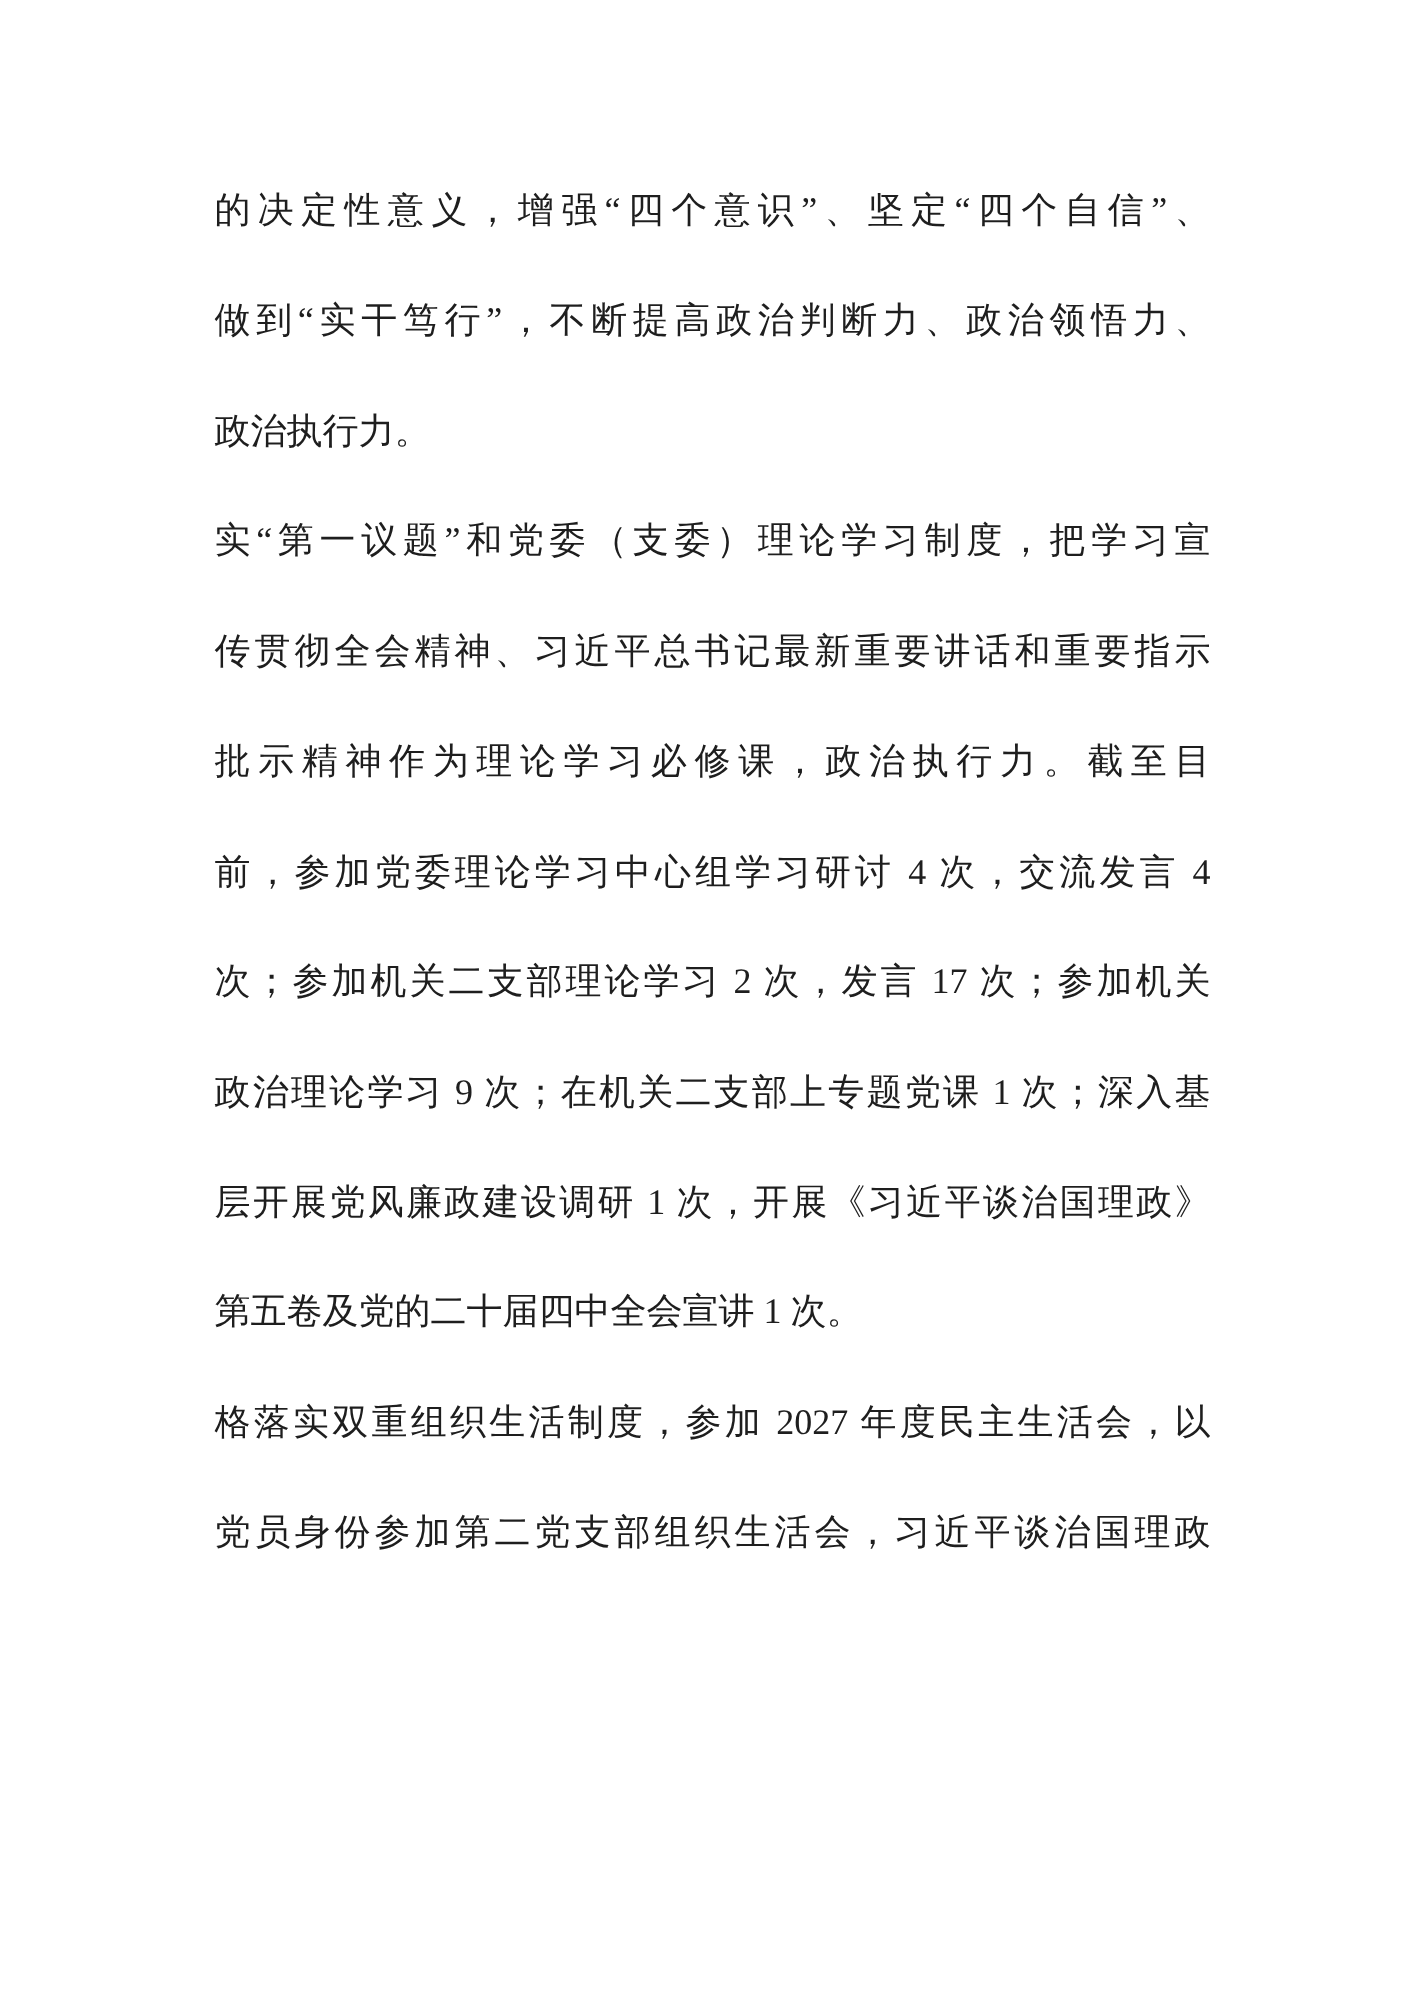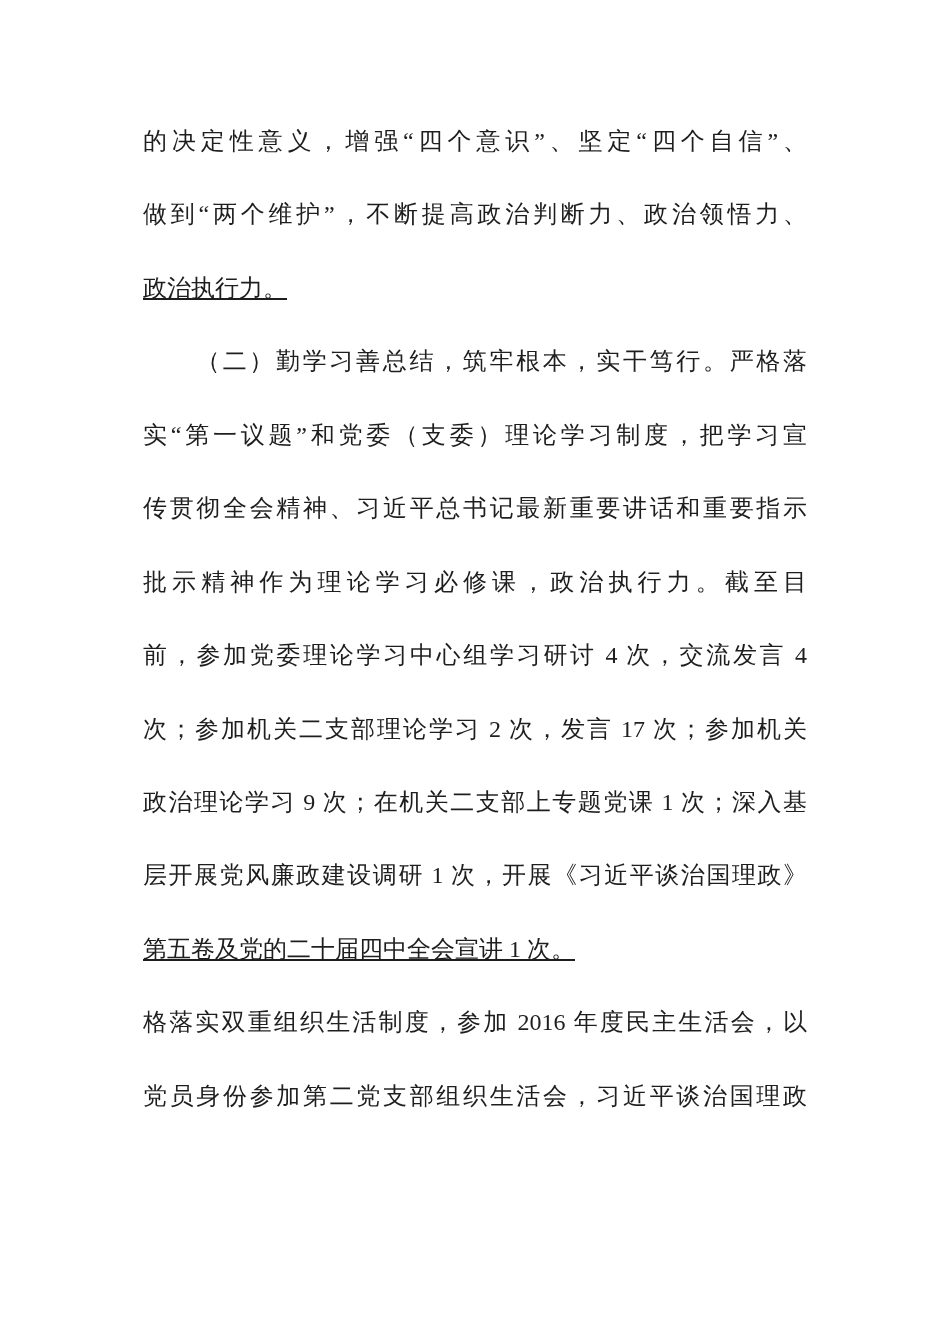--- a/index.html
+++ b/index.html
@@ -31,36 +31,34 @@
     text-justify: inter-character;
     letter-spacing: 0;
     white-space: normal;
     overflow: hidden;
   }
   .line.indent {
     text-indent: 53px;
   }
   .line.para-end {
     text-align-last: left;
-    text-decoration: underline;
   }
 </style>
 </head>
 <body>
 
 <div class="page">
   <div class="text-block">
     <div class="line">的决定性意义，增强“四个意识”、坚定“四个自信”、</div>
-    <div class="line">做到“两个维护”，不断提高政治判断力、政治领悟力、</div>
+    <div class="line">做到“实干笃行”，不断提高政治判断力、政治领悟力、</div>
     <div class="line para-end">政治执行力。</div>
-    <div class="line indent">（二）勤学习善总结，筑牢根本，实干笃行。严格落</div>
     <div class="line">实“第一议题”和党委（支委）理论学习制度，把学习宣</div>
     <div class="line">传贯彻全会精神、习近平总书记最新重要讲话和重要指示</div>
     <div class="line">批示精神作为理论学习必修课，政治执行力。截至目</div>
     <div class="line">前，参加党委理论学习中心组学习研讨 4 次，交流发言 4</div>
     <div class="line">次；参加机关二支部理论学习 2 次，发言 17 次；参加机关</div>
     <div class="line">政治理论学习 9 次；在机关二支部上专题党课 1 次；深入基</div>
     <div class="line">层开展党风廉政建设调研 1 次，开展《习近平谈治国理政》</div>
     <div class="line para-end">第五卷及党的二十届四中全会宣讲 1 次。</div>
-    <div class="line">格落实双重组织生活制度，参加 2016 年度民主生活会，以</div>
+    <div class="line">格落实双重组织生活制度，参加 2027 年度民主生活会，以</div>
     <div class="line">党员身份参加第二党支部组织生活会，习近平谈治国理政</div>
   </div>
 </div>
 
 </body></html>

